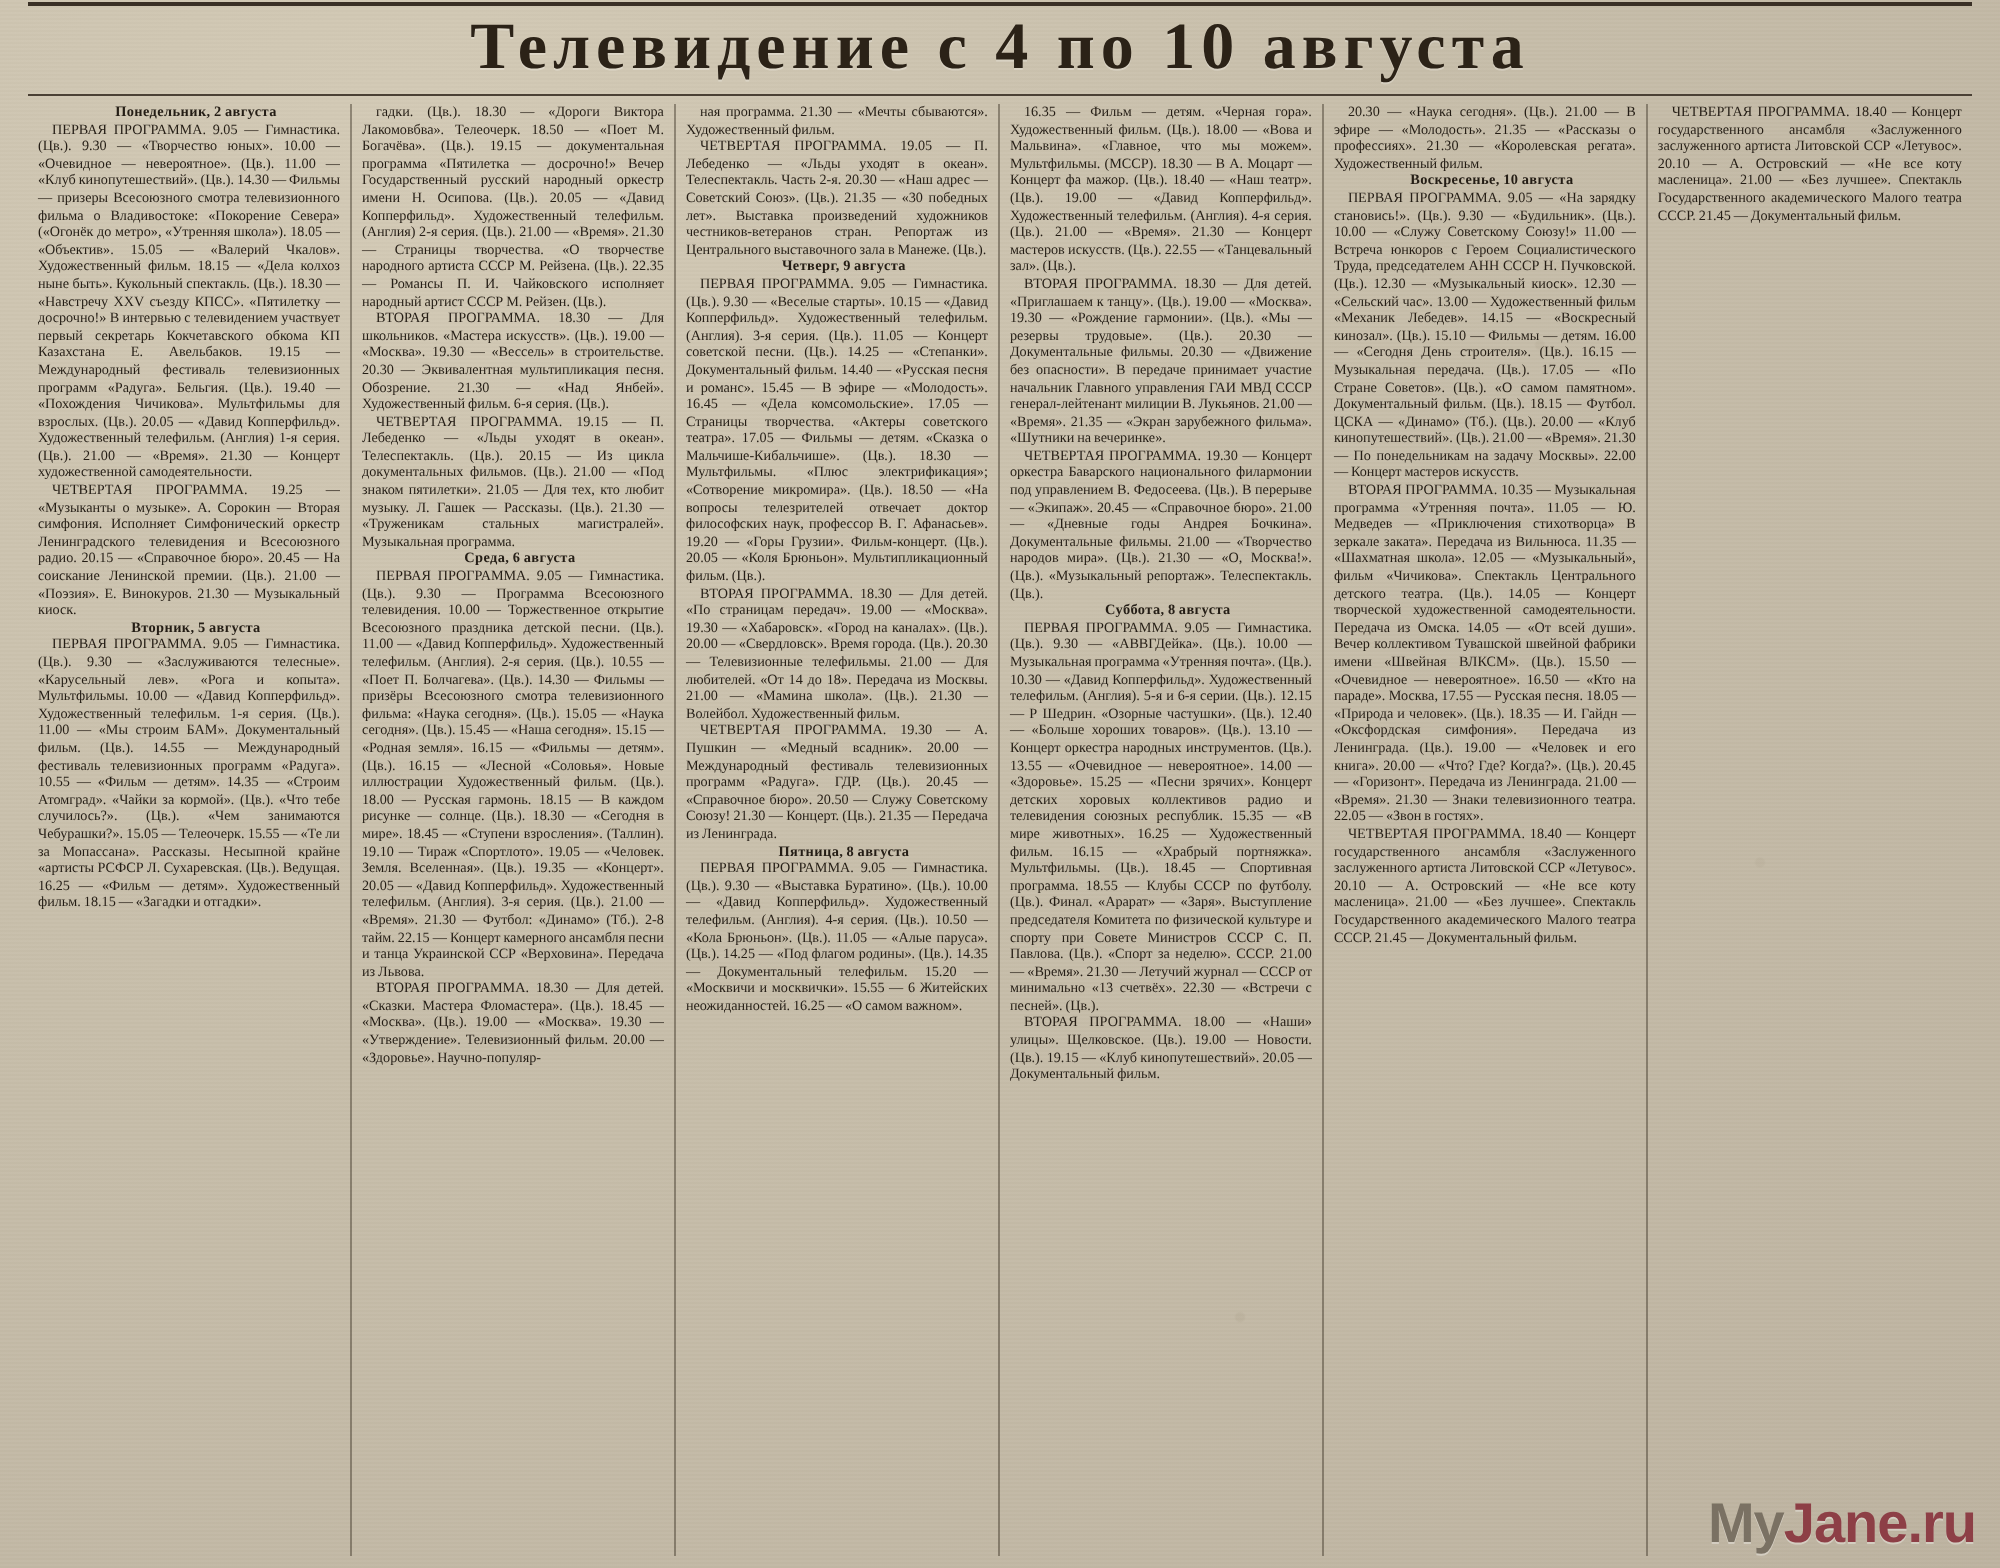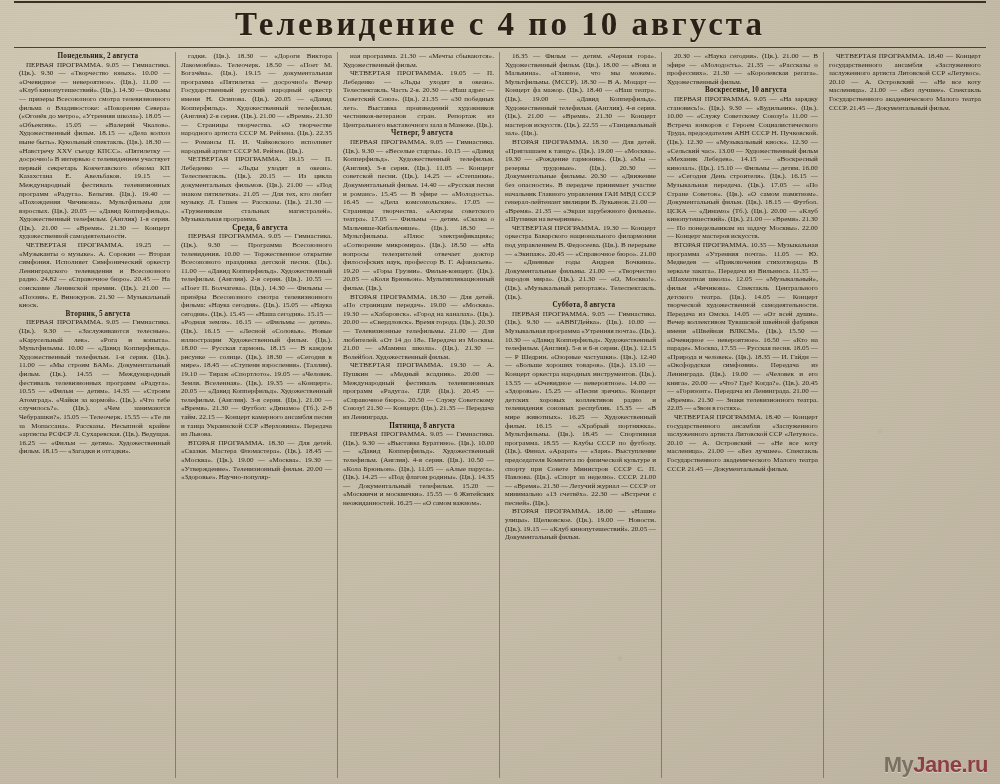--- a/index.html
+++ b/index.html
@@ -81,21 +81,21 @@
     font-size:7.2px;
     margin:2px 0 0 0;
     text-indent:0;
     letter-spacing:0.2px;
   }
 
   
   .watermark{
     position:absolute;right:12px;bottom:6px;
     font-family:"Liberation Sans", sans-serif;
-    font-size:22px;
+    font-size:28px;
     font-weight:bold;
     letter-spacing:-0.5px;
     color:#6d6456;
     text-shadow:0 1px 0 rgba(255,255,255,0.35);
   }
   .watermark .my{color:#7a7163;}
   .watermark .jane{color:#8d3f46;}
   .wm-dot{color:#8d3f46;}
 </style>
 </head>
@@ -113,29 +113,30 @@
   </div>
 
   <div class="rule mid"></div>
 
   <div class="cols">
 
     <div class="col">
       <div class="coltext">
         <p class="dayhead">Понедельник, 2 августа</p>
         <p>ПЕРВАЯ ПРОГРАММА. 9.05 — Гимнастика. (Цв.). 9.30 — «Творчество юных». 10.00 — «Очевидное — невероятное». (Цв.). 11.00 — «Клуб кинопутешествий». (Цв.). 14.30 — Фильмы — призеры Всесоюзного смотра телевизионного фильма о Владивостоке: «Покорение Севера» («Огонёк до метро», «Утренняя школа»). 18.05 — «Объектив». 15.05 — «Валерий Чкалов». Художественный фильм. 18.15 — «Дела колхоз ныне быть». Кукольный спектакль. (Цв.). 18.30 — «Навстречу XXV съезду КПСС». «Пятилетку — досрочно!» В интервью с телевидением участвует первый секретарь Кокчетавского обкома КП Казахстана Е. Авельбаков. 19.15 — Международный фестиваль телевизионных программ «Радуга». Бельгия. (Цв.). 19.40 — «Похождения Чичикова». Мультфильмы для взрослых. (Цв.). 20.05 — «Давид Копперфильд». Художественный телефильм. (Англия) 1-я серия. (Цв.). 21.00 — «Время». 21.30 — Концерт художественной самодеятельности.</p>
-        <p>ЧЕТВЕРТАЯ ПРОГРАММА. 19.25 — «Музыканты о музыке». А. Сорокин — Вторая симфония. Исполняет Симфонический оркестр Ленинградского телевидения и Всесоюзного радио. 24.82 — «Справочное бюро». 20.45 — На соискание Ленинской премии. (Цв.). 21.00 — «Поэзия». Е. Винокуров. 21.30 — Музыкальный киоск.</p>
+        <p>ЧЕТВЕРТАЯ ПРОГРАММА. 19.25 — «Музыканты о музыке». А. Сорокин — Вторая симфония. Исполняет Симфонический оркестр Ленинградского телевидения и Всесоюзного радио. 20.15 — «Справочное бюро». 20.45 — На соискание Ленинской премии. (Цв.). 21.00 — «Поэзия». Е. Винокуров. 21.30 — Музыкальный киоск.</p>
         <p class="dayhead">Вторник, 5 августа</p>
         <p>ПЕРВАЯ ПРОГРАММА. 9.05 — Гимнастика. (Цв.). 9.30 — «Заслуживаются телесные». «Карусельный лев». «Рога и копыта». Мультфильмы. 10.00 — «Давид Копперфильд». Художественный телефильм. 1-я серия. (Цв.). 11.00 — «Мы строим БАМ». Документальный фильм. (Цв.). 14.55 — Международный фестиваль телевизионных программ «Радуга». 10.55 — «Фильм — детям». 14.35 — «Строим Атомград». «Чайки за кормой». (Цв.). «Что тебе случилось?». (Цв.). «Чем занимаются Чебурашки?». 15.05 — Телеочерк. 15.55 — «Те ли за Мопассана». Рассказы. Несыпной крайне «артисты РСФСР Л. Сухаревская. (Цв.). Ведущая. 16.25 — «Фильм — детям». Художественный фильм. 18.15 — «Загадки и отгадки».</p>
       </div>
     </div>
 
     <div class="col">
       <div class="coltext">
         <p>гадки. (Цв.). 18.30 — «Дороги Виктора Лакомовбва». Телеочерк. 18.50 — «Поет М. Богачёва». (Цв.). 19.15 — документальная программа «Пятилетка — досрочно!» Вечер Государственный русский народный оркестр имени Н. Осипова. (Цв.). 20.05 — «Давид Копперфильд». Художественный телефильм. (Англия) 2-я серия. (Цв.). 21.00 — «Время». 21.30 — Страницы творчества. «О творчестве народного артиста СССР М. Рейзена. (Цв.). 22.35 — Романсы П. И. Чайковского исполняет народный артист СССР М. Рейзен. (Цв.).</p>
+        <p>ВТОРАЯ ПРОГРАММА. 18.30 — Для школьников. «Мастера искусств». (Цв.). 19.00 — «Москва». 19.30 — «Вессель» в строительстве. 20.30 — Эквивалентная мультипликация песня. Обозрение. 21.30 — «Над Янбей». Художественный фильм. 6-я серия. (Цв.).</p>
         <p>ЧЕТВЕРТАЯ ПРОГРАММА. 19.15 — П. Лебеденко — «Льды уходят в океан». Телеспектакль. (Цв.). 20.15 — Из цикла документальных фильмов. (Цв.). 21.00 — «Под знаком пятилетки». 21.05 — Для тех, кто любит музыку. Л. Гашек — Рассказы. (Цв.). 21.30 — «Труженикам стальных магистралей». Музыкальная программа.</p>
         <p class="dayhead">Среда, 6 августа</p>
         <p>ПЕРВАЯ ПРОГРАММА. 9.05 — Гимнастика. (Цв.). 9.30 — Программа Всесоюзного телевидения. 10.00 — Торжественное открытие Всесоюзного праздника детской песни. (Цв.). 11.00 — «Давид Копперфильд». Художественный телефильм. (Англия). 2-я серия. (Цв.). 10.55 — «Поет П. Болчагева». (Цв.). 14.30 — Фильмы — призёры Всесоюзного смотра телевизионного фильма: «Наука сегодня». (Цв.). 15.05 — «Наука сегодня». (Цв.). 15.45 — «Наша сегодня». 15.15 — «Родная земля». 16.15 — «Фильмы — детям». (Цв.). 16.15 — «Лесной «Соловья». Новые иллюстрации Художественный фильм. (Цв.). 18.00 — Русская гармонь. 18.15 — В каждом рисунке — солнце. (Цв.). 18.30 — «Сегодня в мире». 18.45 — «Ступени взросления». (Таллин). 19.10 — Тираж «Спортлото». 19.05 — «Человек. Земля. Вселенная». (Цв.). 19.35 — «Концерт». 20.05 — «Давид Копперфильд». Художественный телефильм. (Англия). 3-я серия. (Цв.). 21.00 — «Время». 21.30 — Футбол: «Динамо» (Тб.). 2-8 тайм. 22.15 — Концерт камерного ансамбля песни и танца Украинской ССР «Верховина». Передача из Львова.</p>
         <p>ВТОРАЯ ПРОГРАММА. 18.30 — Для детей. «Сказки. Мастера Фломастера». (Цв.). 18.45 — «Москва». (Цв.). 19.00 — «Москва». 19.30 — «Утверждение». Телевизионный фильм. 20.00 — «Здоровье». Научно-популяр-</p>
       </div>
     </div>
 
     <div class="col">
       <div class="coltext">
         <p>ная программа. 21.30 — «Мечты сбываются». Художественный фильм.</p>

